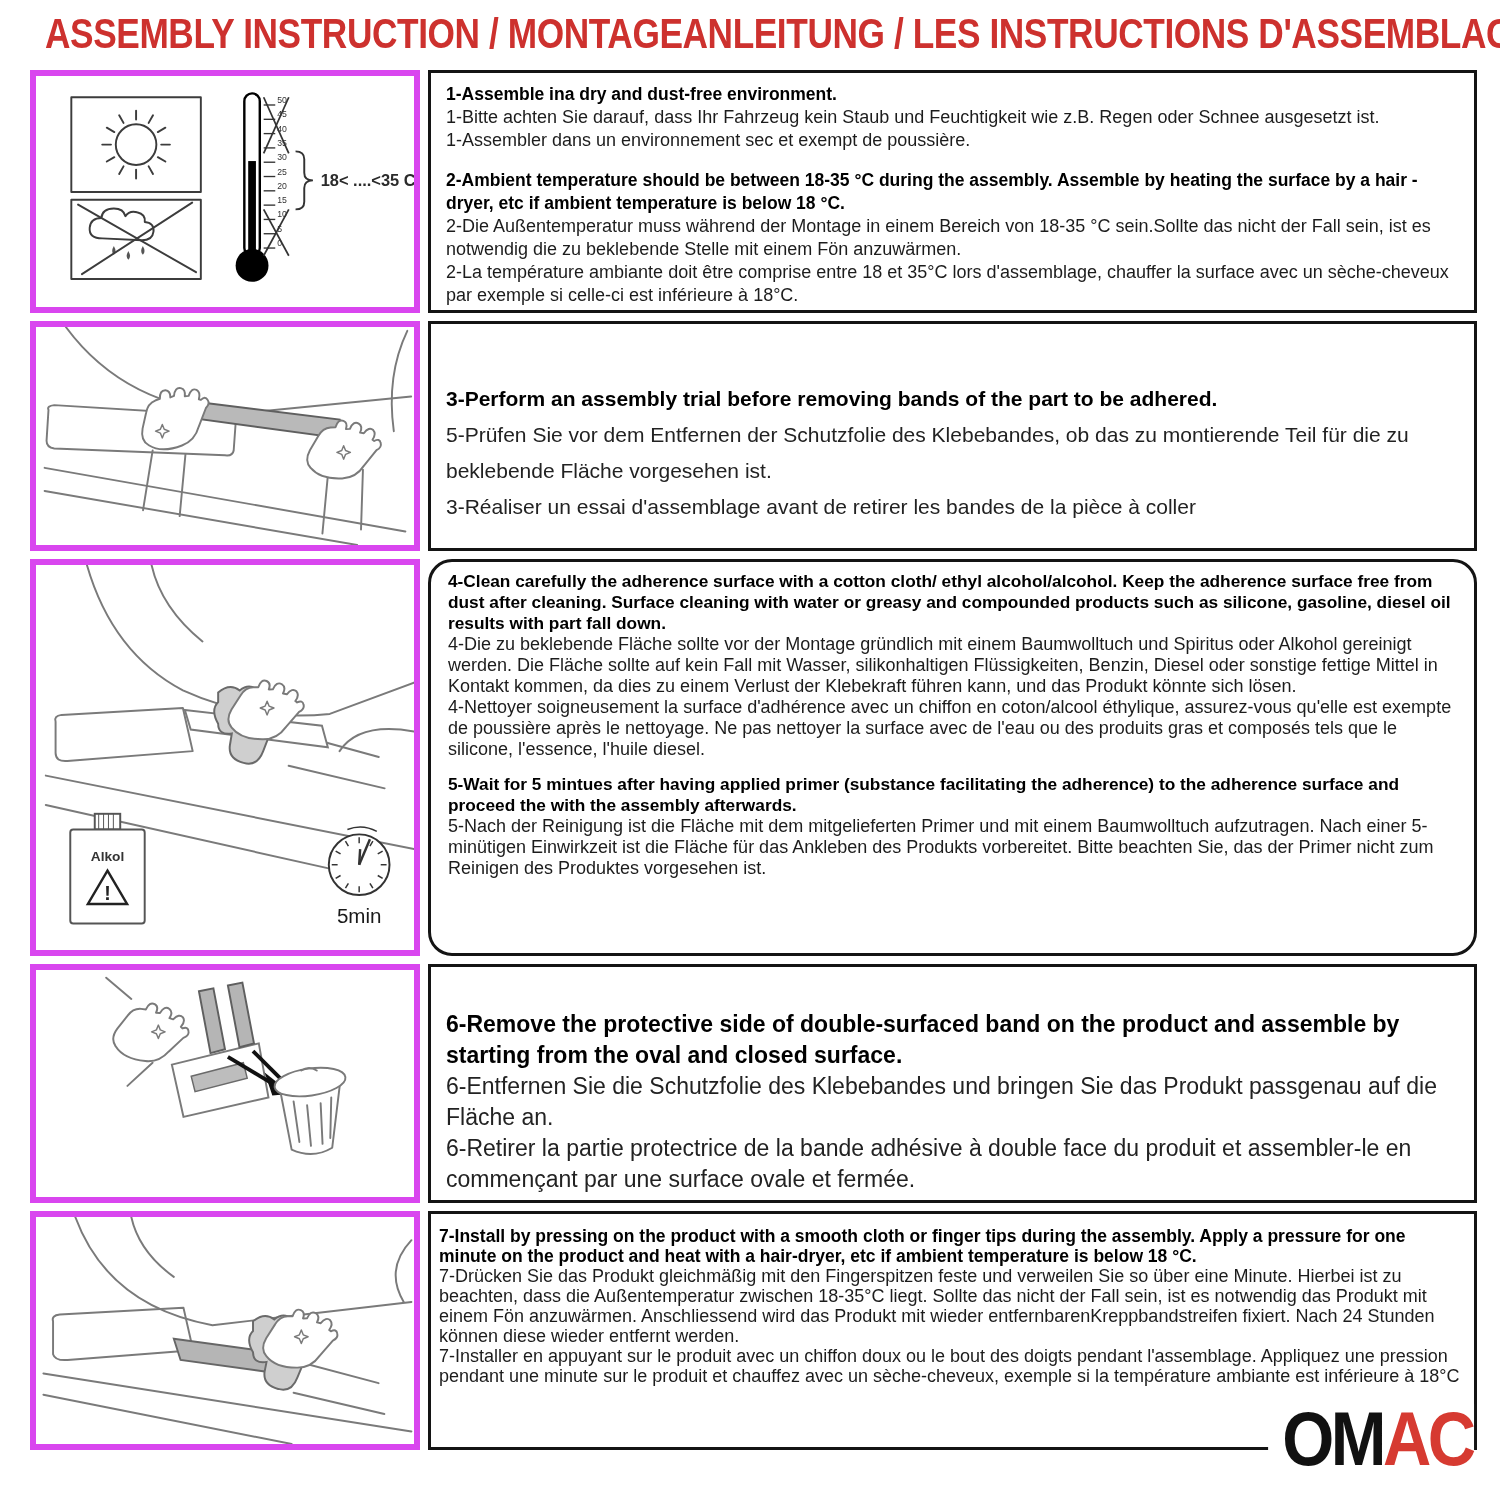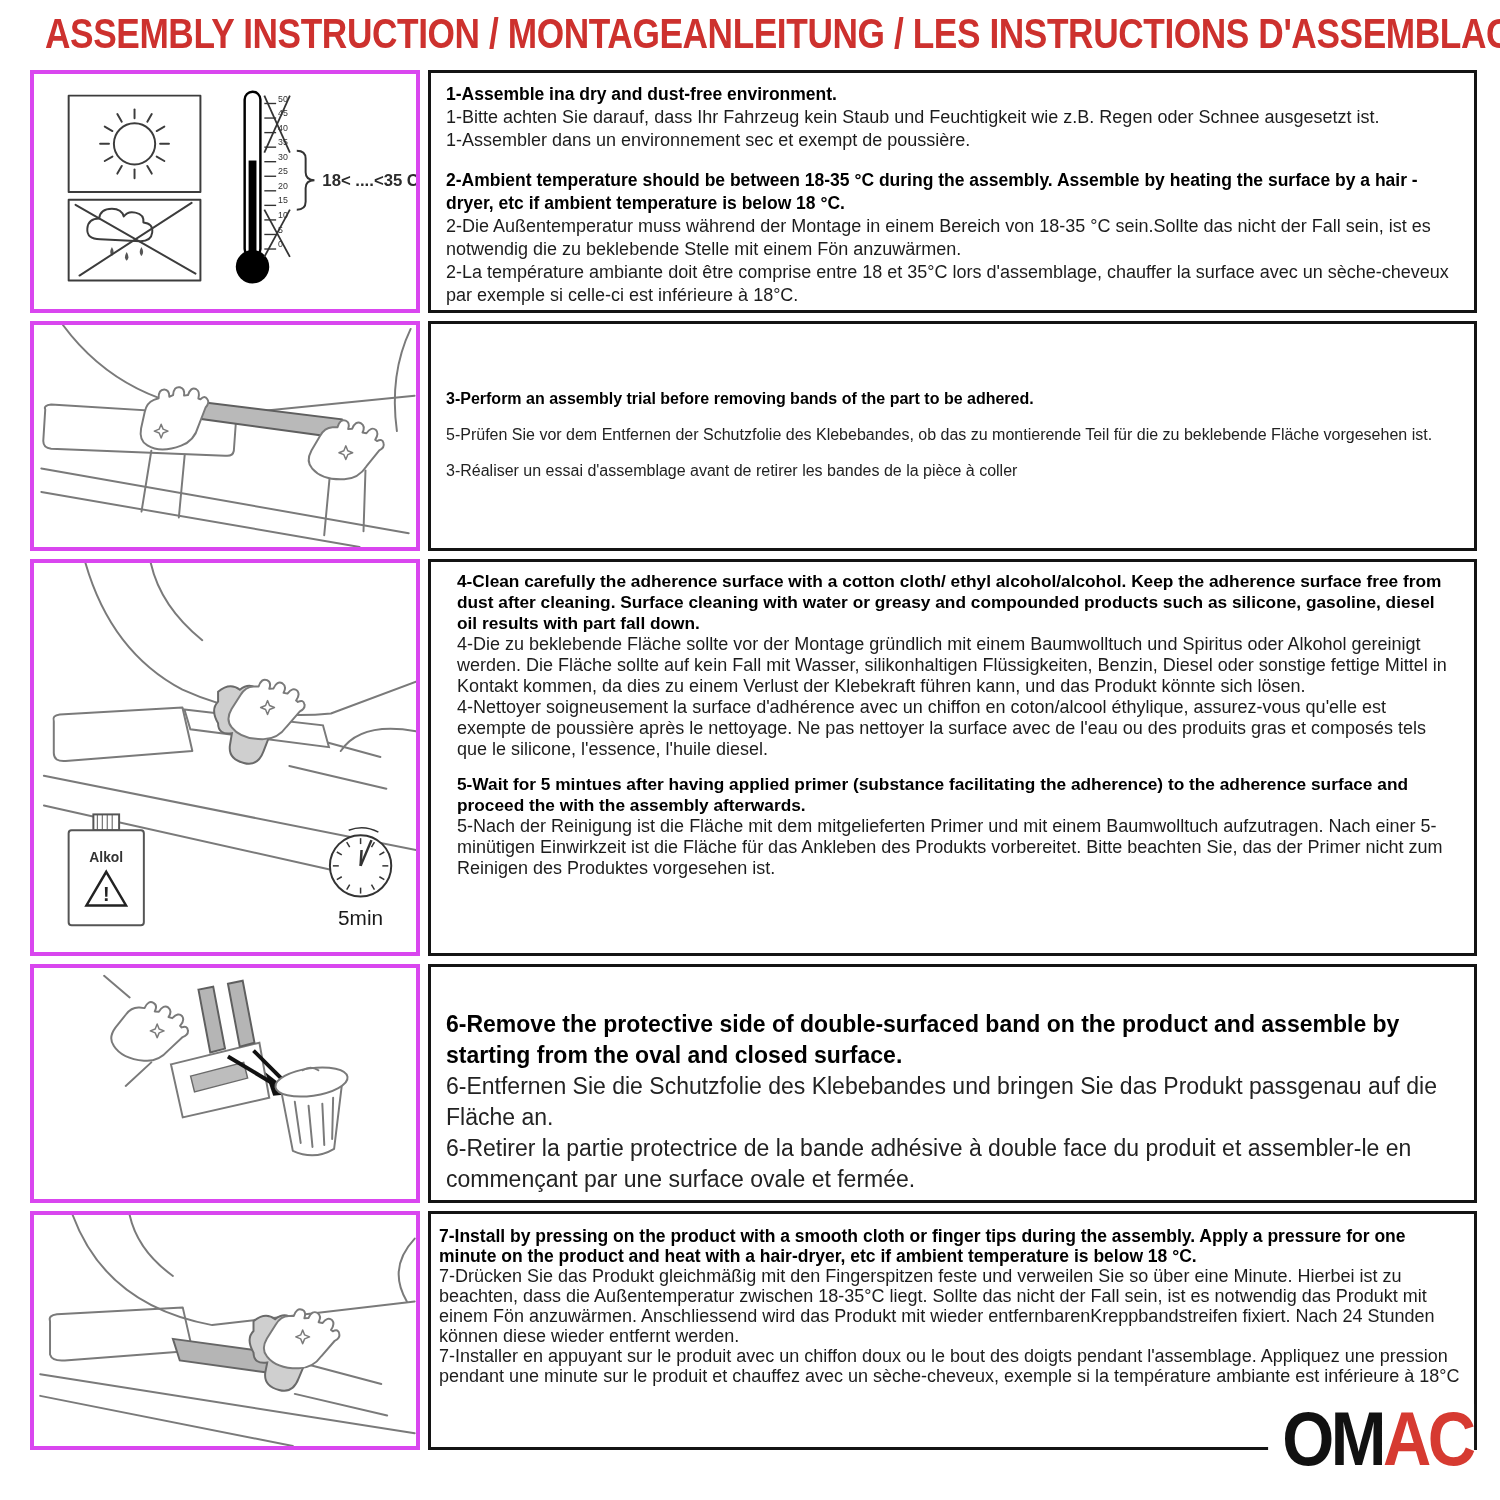--- a/index.html
+++ b/index.html
@@ -2,31 +2,31 @@
 <html><head>
 <meta charset="utf-8">
 <style>
   html,body{margin:0;padding:0;background:#fff;}
   .page{position:relative;width:1500px;height:1500px;background:#fff;overflow:hidden;
         font-family:"Liberation Sans",sans-serif;color:#1c1c1c;}
   .title{position:absolute;left:45px;top:10px;white-space:nowrap;font-weight:bold;
          font-size:42px;letter-spacing:-0.5px;color:#cd312e;transform:scaleX(0.84);
          transform-origin:left top;}
   .row{position:absolute;left:0;width:1500px;}
-  .illus{position:absolute;left:30px;width:390px;height:100%;border:4px solid #d946ef;
+  .illus{position:absolute;left:30px;width:390px;height:100%;border:6px solid #d946ef;
          box-sizing:border-box;background:#fff;}
   .illus svg{width:100%;height:100%;display:block;}
   .textbox{position:absolute;left:428px;width:1049px;height:100%;border:3px solid #141414;
            box-sizing:border-box;background:#fff;}
   .textbox p{margin:0;}
   .b{font-weight:bold;color:#000000;}
   .r1 .textbox{padding:10px 15px;font-size:18px;line-height:23px;}
   .r1 .b{font-size:17.5px;}
-  .r2 .textbox{padding:57px 15px 0;font-size:16px;line-height:36px;color:#222;}
-  .r3 .textbox{padding:9px 26px;font-size:18px;line-height:21px;}
+  .r2 .textbox{padding:57px 15px 0;font-size:21px;line-height:36px;color:#222;}
+  .r3 .textbox{padding:9px 17px;font-size:18px;line-height:21px;border-radius:24px;}
   .r3 .b{font-size:17.3px;}
   .r4 .textbox{padding:42px 15px 16px;font-size:23px;line-height:31px;color:#222;}
   .r5 .textbox{padding:12px 8px;font-size:18px;line-height:20px;}
   .r5 .b{font-size:17.5px;}
   .gap{height:17px;}
   .gap-sm{height:14px;}
   .logo{position:absolute;top:1404px;right:26px;background:#fff;padding:0 2px 6px 16px;
         font-weight:bold;font-size:76px;letter-spacing:-4px;line-height:70px;
         transform:scaleX(0.88);transform-origin:right center;z-index:3;}
   .logo .om{color:#111;}

